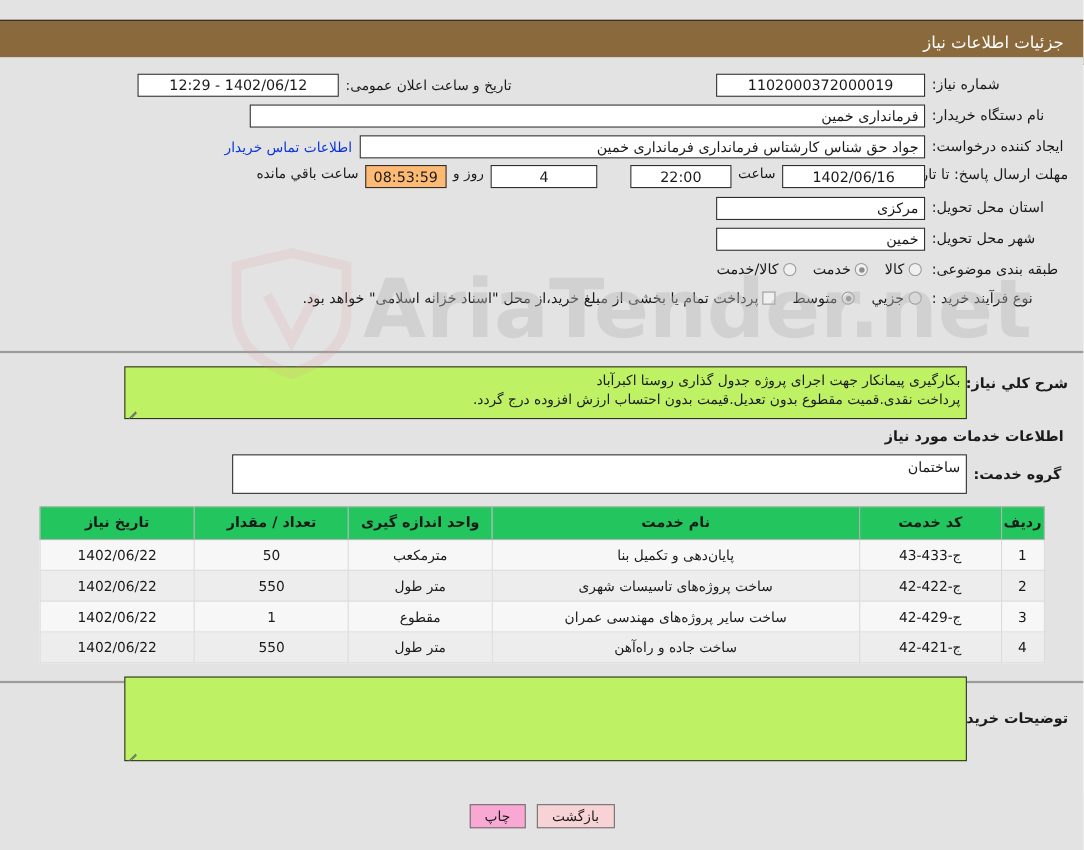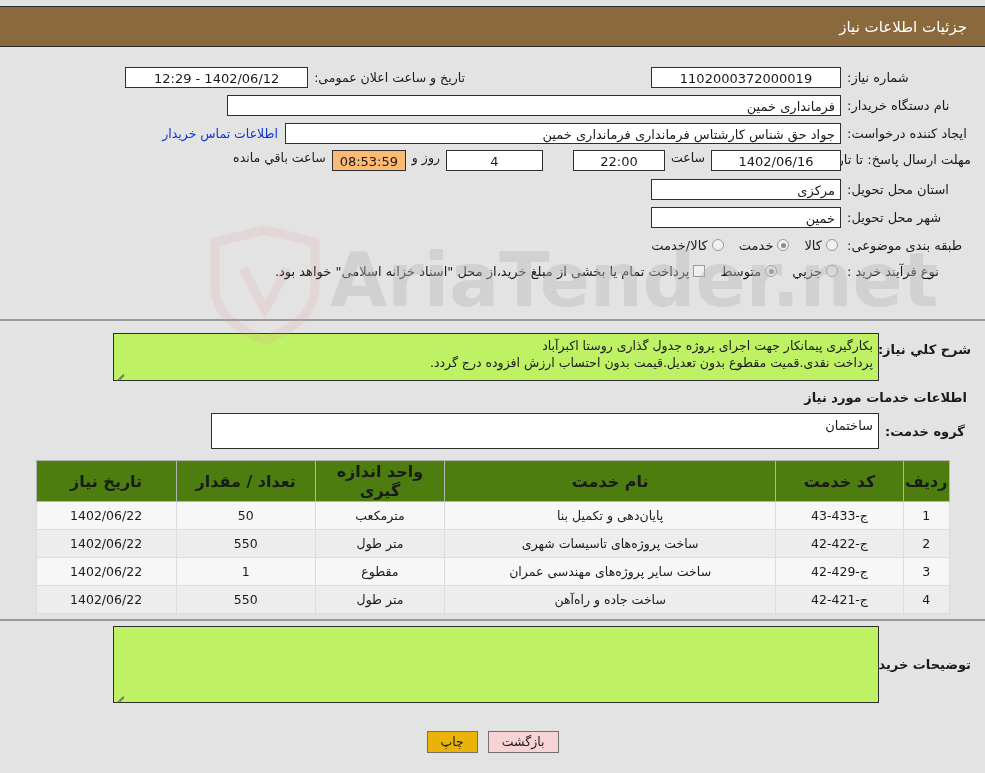--- a/index.html
+++ b/index.html
@@ -22,21 +22,21 @@
     position: relative;
     width: 985px;
     height: 773px;
     background: #e3e3e3;
     box-sizing: border-box;
   }
 
   
   .header-bar {
     position: absolute;
-    top: 6px;
+    top: 18px;
     left: 0;
     width: 985px;
     height: 41px;
     background: #8a6a3d;
     border-top: 1px solid #2b2b2b;
     border-bottom: 1px solid #2b2b2b;
     box-sizing: border-box;
     display: flex;
     align-items: center;
     justify-content: flex-start;
@@ -191,26 +191,26 @@
   
   table.svc {
     border-collapse: collapse;
     width: 914px;
     margin: 0 auto;
     font-size: 12.5px;
     background: #ffffff;
     border: 1px solid #c3c3c3;
   }
   table.svc th {
-    background: #4d7c0f;
+    background: #22c55e;
     border: 1px solid #b4b4b4;
     height: 27px;
     font-weight: bold;
     color: #1a1a1a;
-    font-size: 16px;
+    font-size: 13px;
   }
   table.svc td {
     border: 1px solid #dcdcdc;
     height: 25px;
     text-align: center;
     color: #1a1a1a;
   }
   table.svc tr.odd td { background: #f7f7f7; }
   table.svc tr.even td { background: #ededed; }
   .c-radif { width: 36px; }
@@ -249,21 +249,21 @@
     line-height: 20px;
     padding: 0 13px;
     font-size: 12.5px;
     font-family: "DejaVu Sans", "Liberation Sans", sans-serif;
     cursor: pointer;
     box-sizing: border-box;
     margin: 0 5px;
     color: #1a1a1a;
   }
   .btn-back  { background: #f7d3d6; }
-  .btn-print { background: #eab308; }
+  .btn-print { background: #f9a8d4; }
 
   
   .wm {
     position: absolute;
     top: 224px;
     left: 0;
     width: 985px;
     height: 140px;
     pointer-events: none;
     z-index: 5;
@@ -288,21 +288,21 @@
       <div class="box center ltr" style="width:183px;">12:29 - 1402/06/12</div>
     </div>
 
     <div class="frow">
       <div class="lbl w1">نام دستگاه خریدار:</div>
       <div class="box right" style="width:614px;">فرمانداری خمین</div>
     </div>
 
     <div class="frow">
       <div class="lbl w1">ایجاد کننده درخواست:</div>
-      <div class="box right" style="width:556px;padding-left:24px;">جواد حق شناس کارشتاس فرمانداری فرمانداری خمین</div>
+      <div class="box right" style="width:514px;padding-left:24px;">جواد حق شناس کارشتاس فرمانداری فرمانداری خمین</div>
       <div class="link">اطلاعات تماس خریدار</div>
     </div>
 
     <div class="frow" style="align-items:flex-start;">
       <div class="lbl w1" style="line-height:16px;padding-top:2px;">
         <span>مهلت ارسال پاسخ: تا تاریخ:</span>
       </div>
       <div class="box center ltr" style="width:130px;">1402/06/16</div>
       <div class="inline-lbl">ساعت</div>
       <div class="box center ltr" style="width:92px;">22:00</div>

